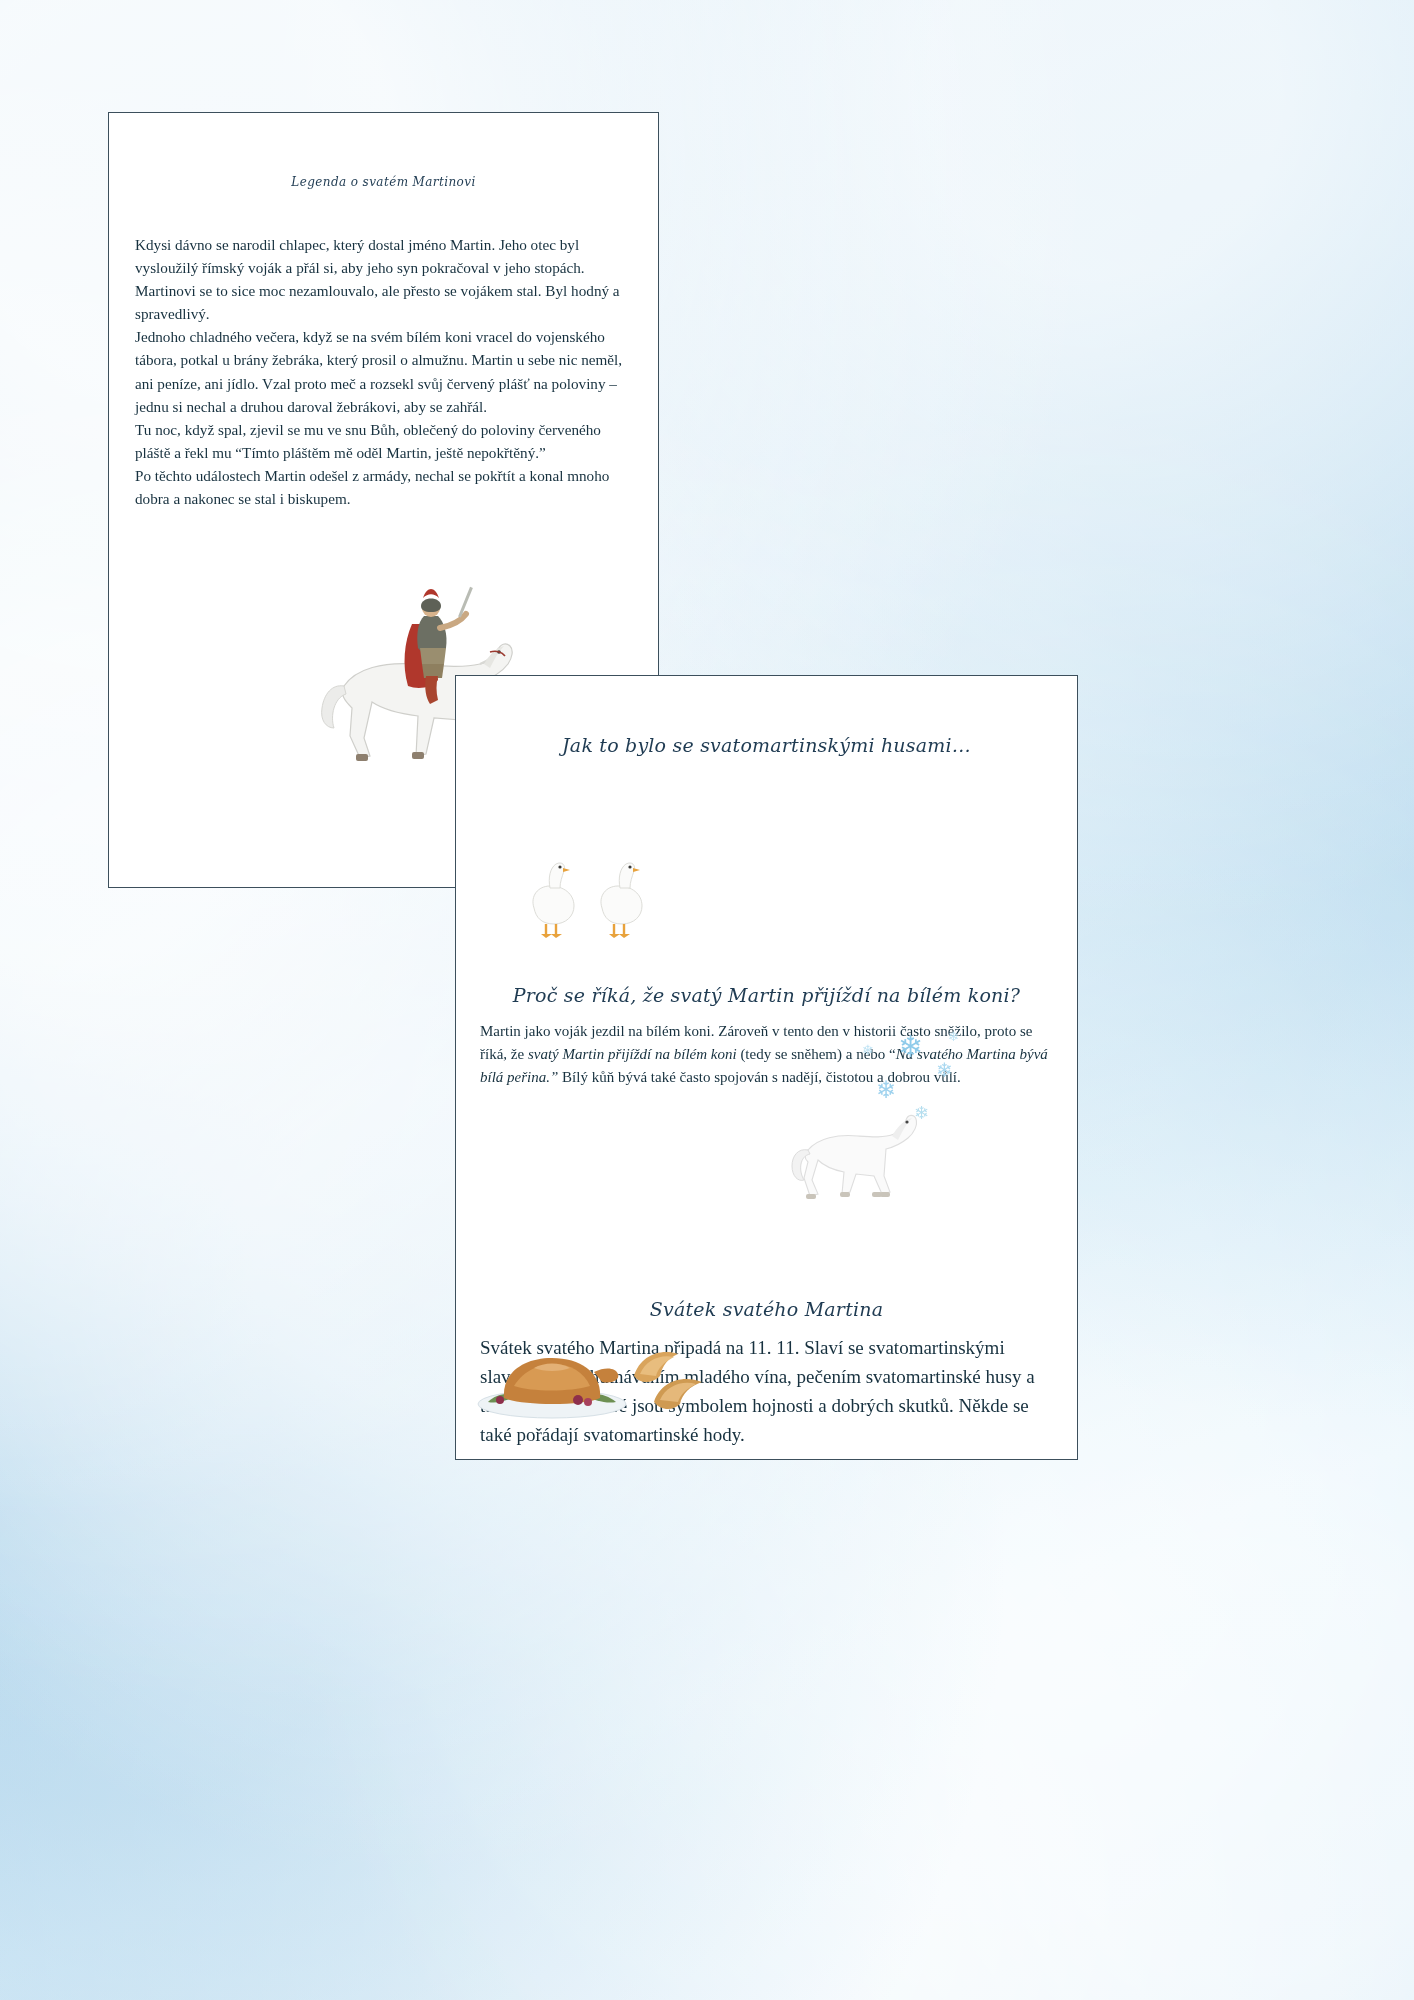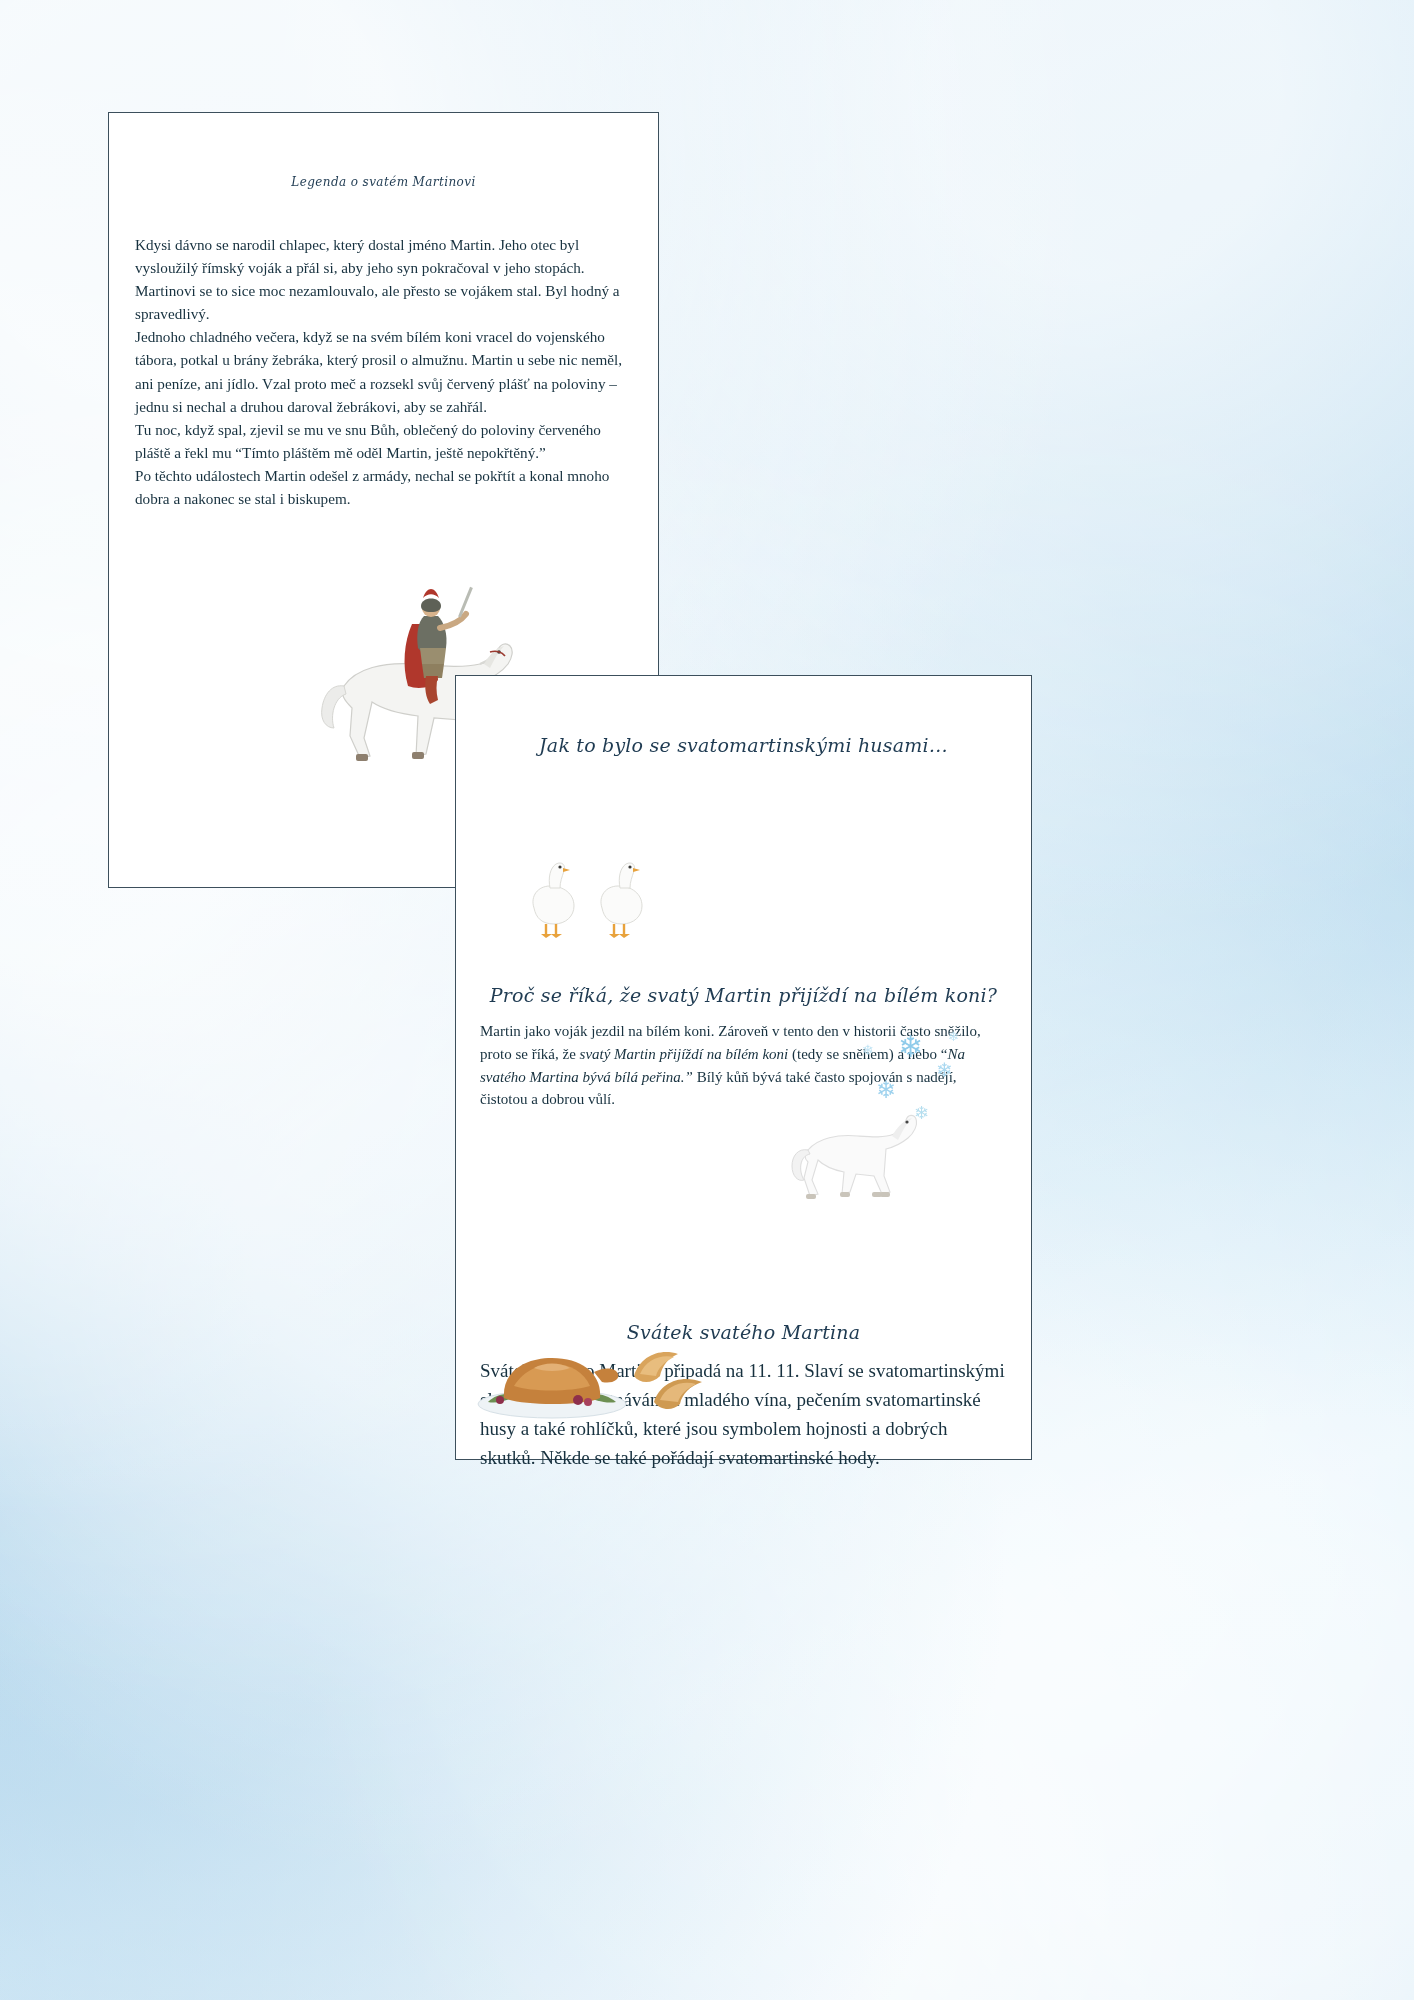--- a/index.html
+++ b/index.html
@@ -52,21 +52,21 @@
   #card-legend {
     left: 108px;
     top: 112px;
     width: 551px;
     height: 776px;
     z-index: 2;
   }
   #card-geese {
     left: 455px;
     top: 675px;
-    width: 577px;
+    width: 623px;
     height: 785px;
     z-index: 3;
   }
 
   .script-title {
     font-family: "DejaVu Serif", serif;
     font-style: italic;
     font-weight: 400;
     color: #1f3b52;
     text-align: center;

